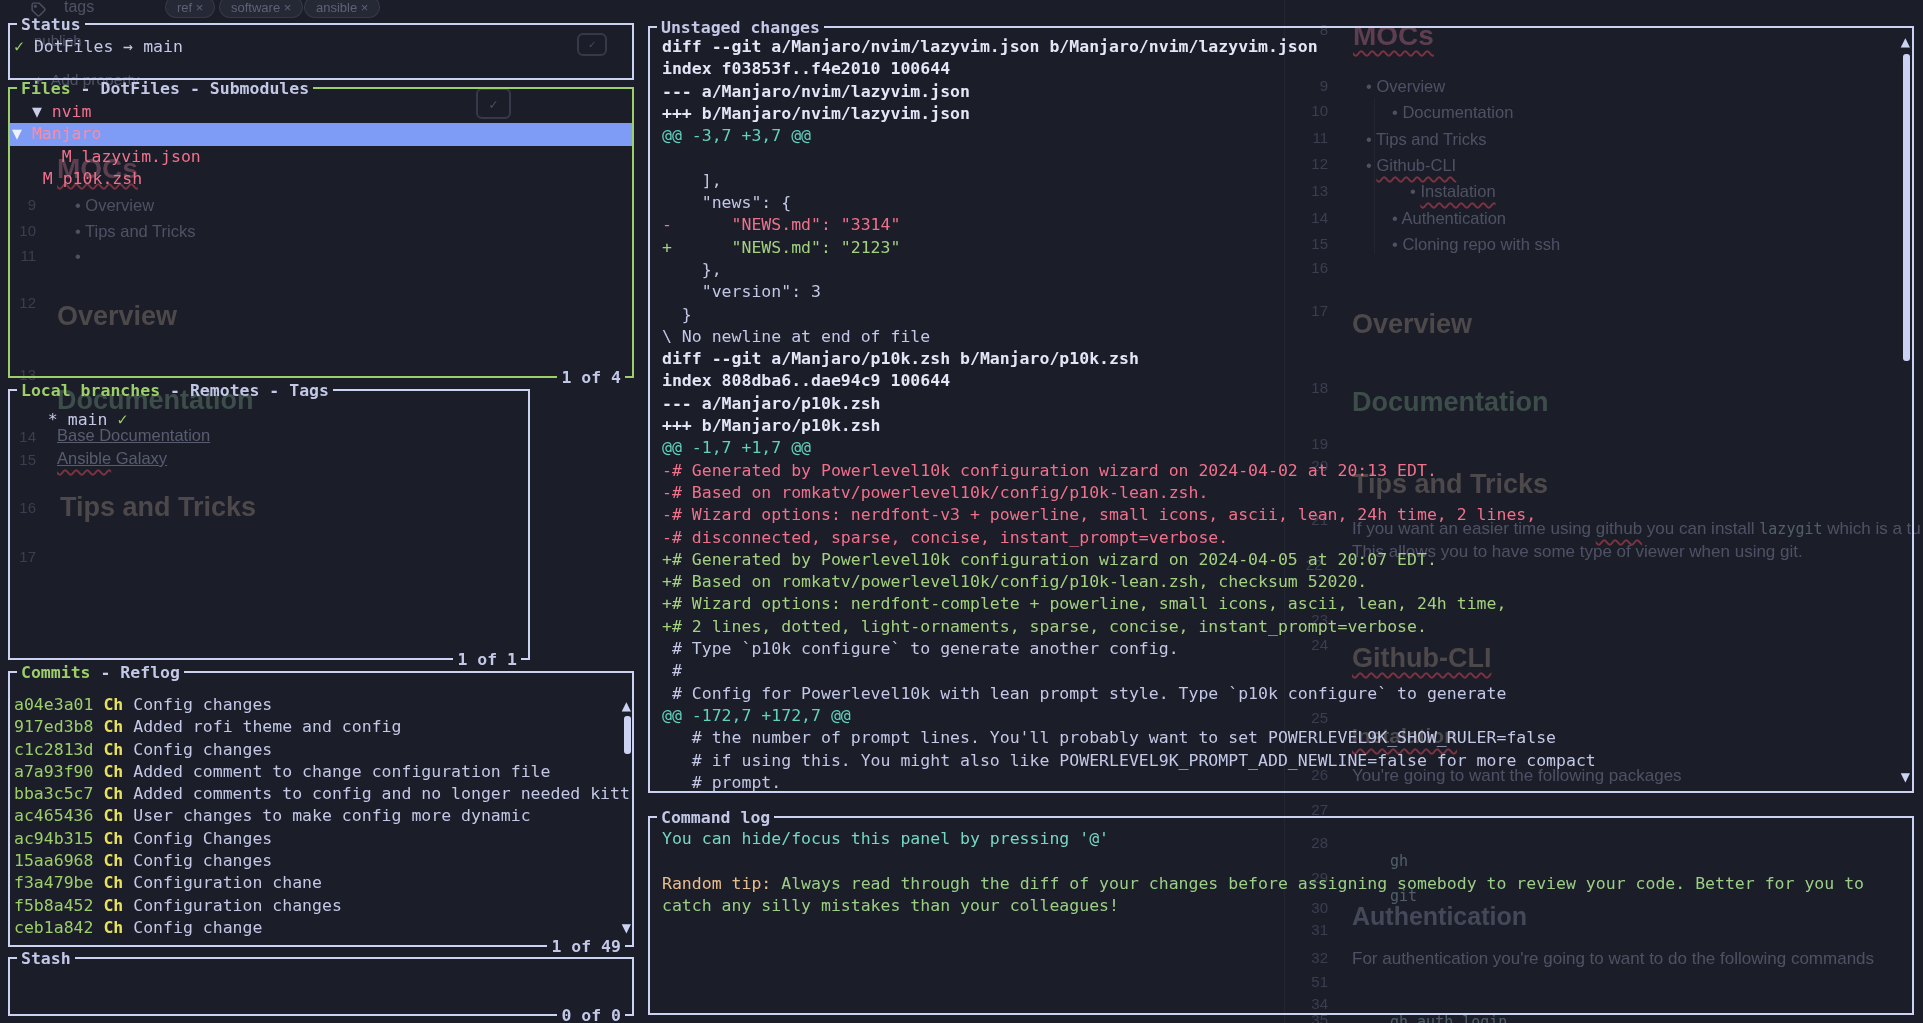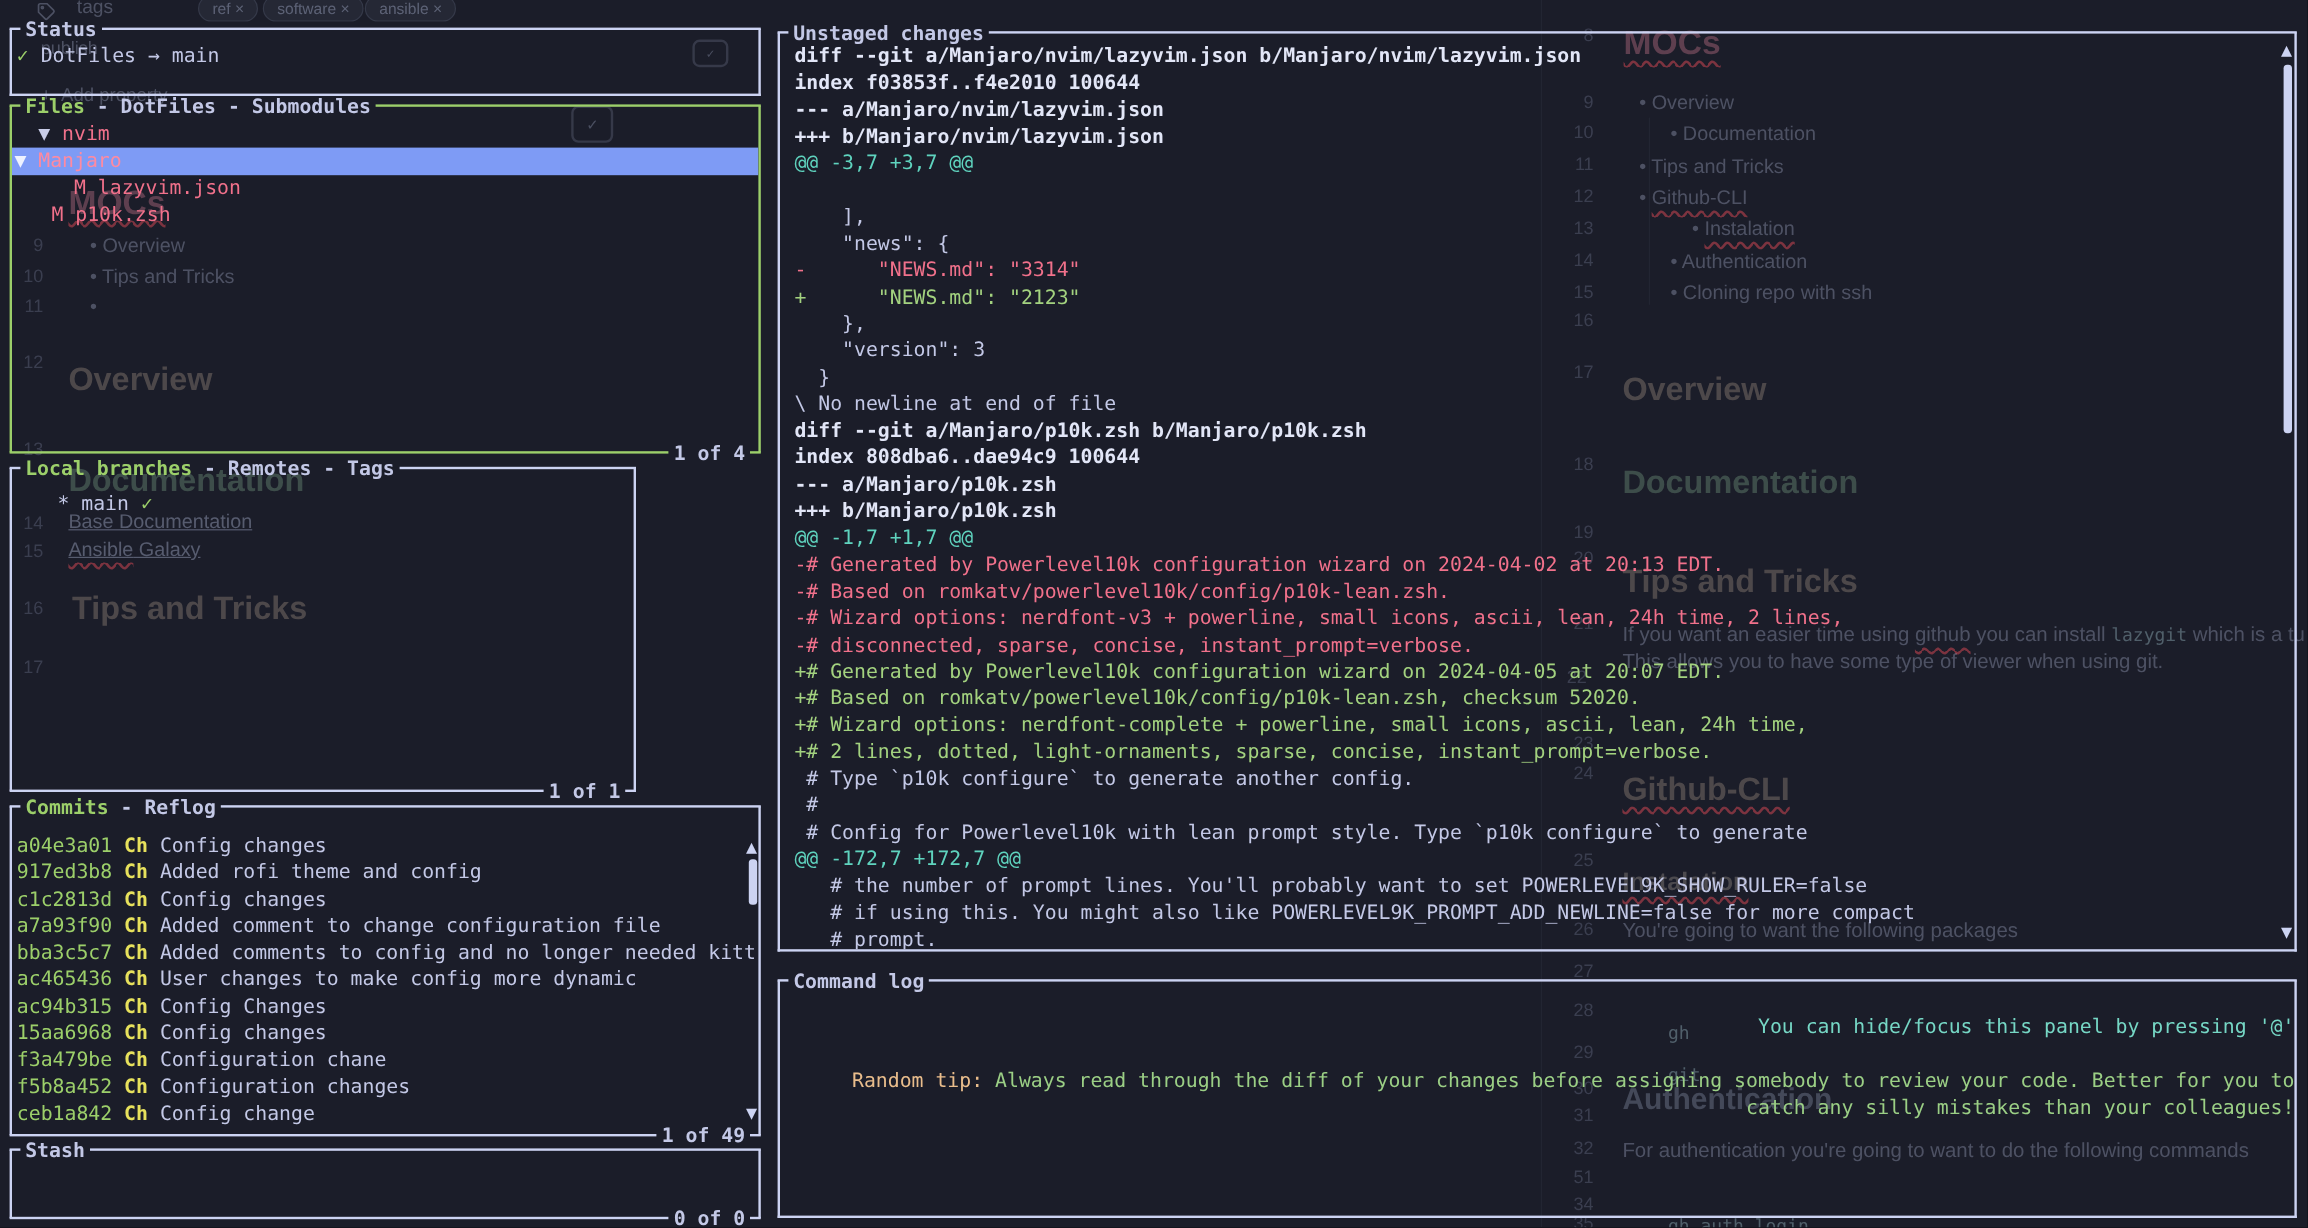--- a/index.html
+++ b/index.html
@@ -290,21 +290,21 @@
     <div class="sb" style="right:2px;top:27px;height:307px;"></div>
     <span class="sb-ar" style="right:2px;bottom:8px;">▼</span>
   </div>
 
   <div class="panel bplain" style="left:648px;top:817px;width:1266px;height:198px;">
     <div class="ptitle">
         <i class="tl tseg"></i>
         <span class="ptxt">Command log</span>
         <i class="tl tfill"></i>
       </div>
-    <div class="pbody" style="padding-top:28px;padding-left:12px;text-align:right;" id="cmdlog-body">
+    <div class="pbody" style="padding-top:11px;padding-left:12px;" id="cmdlog-body">
         <div class="trow"><span class="s-teal">You can hide/focus this panel by pressing '@'</span></div>
         <div class="trow"></div>
         <div class="trow"><span class="s-orange">Random tip: </span><span class="s-tip">Always read through the diff of your changes before assigning somebody to review your code. Better for you to</span></div>
         <div class="trow"><span class="s-tip">catch any silly mistakes than your colleagues!</span></div>
       </div>
   </div>
 
 </div>
 
 </body></html>

